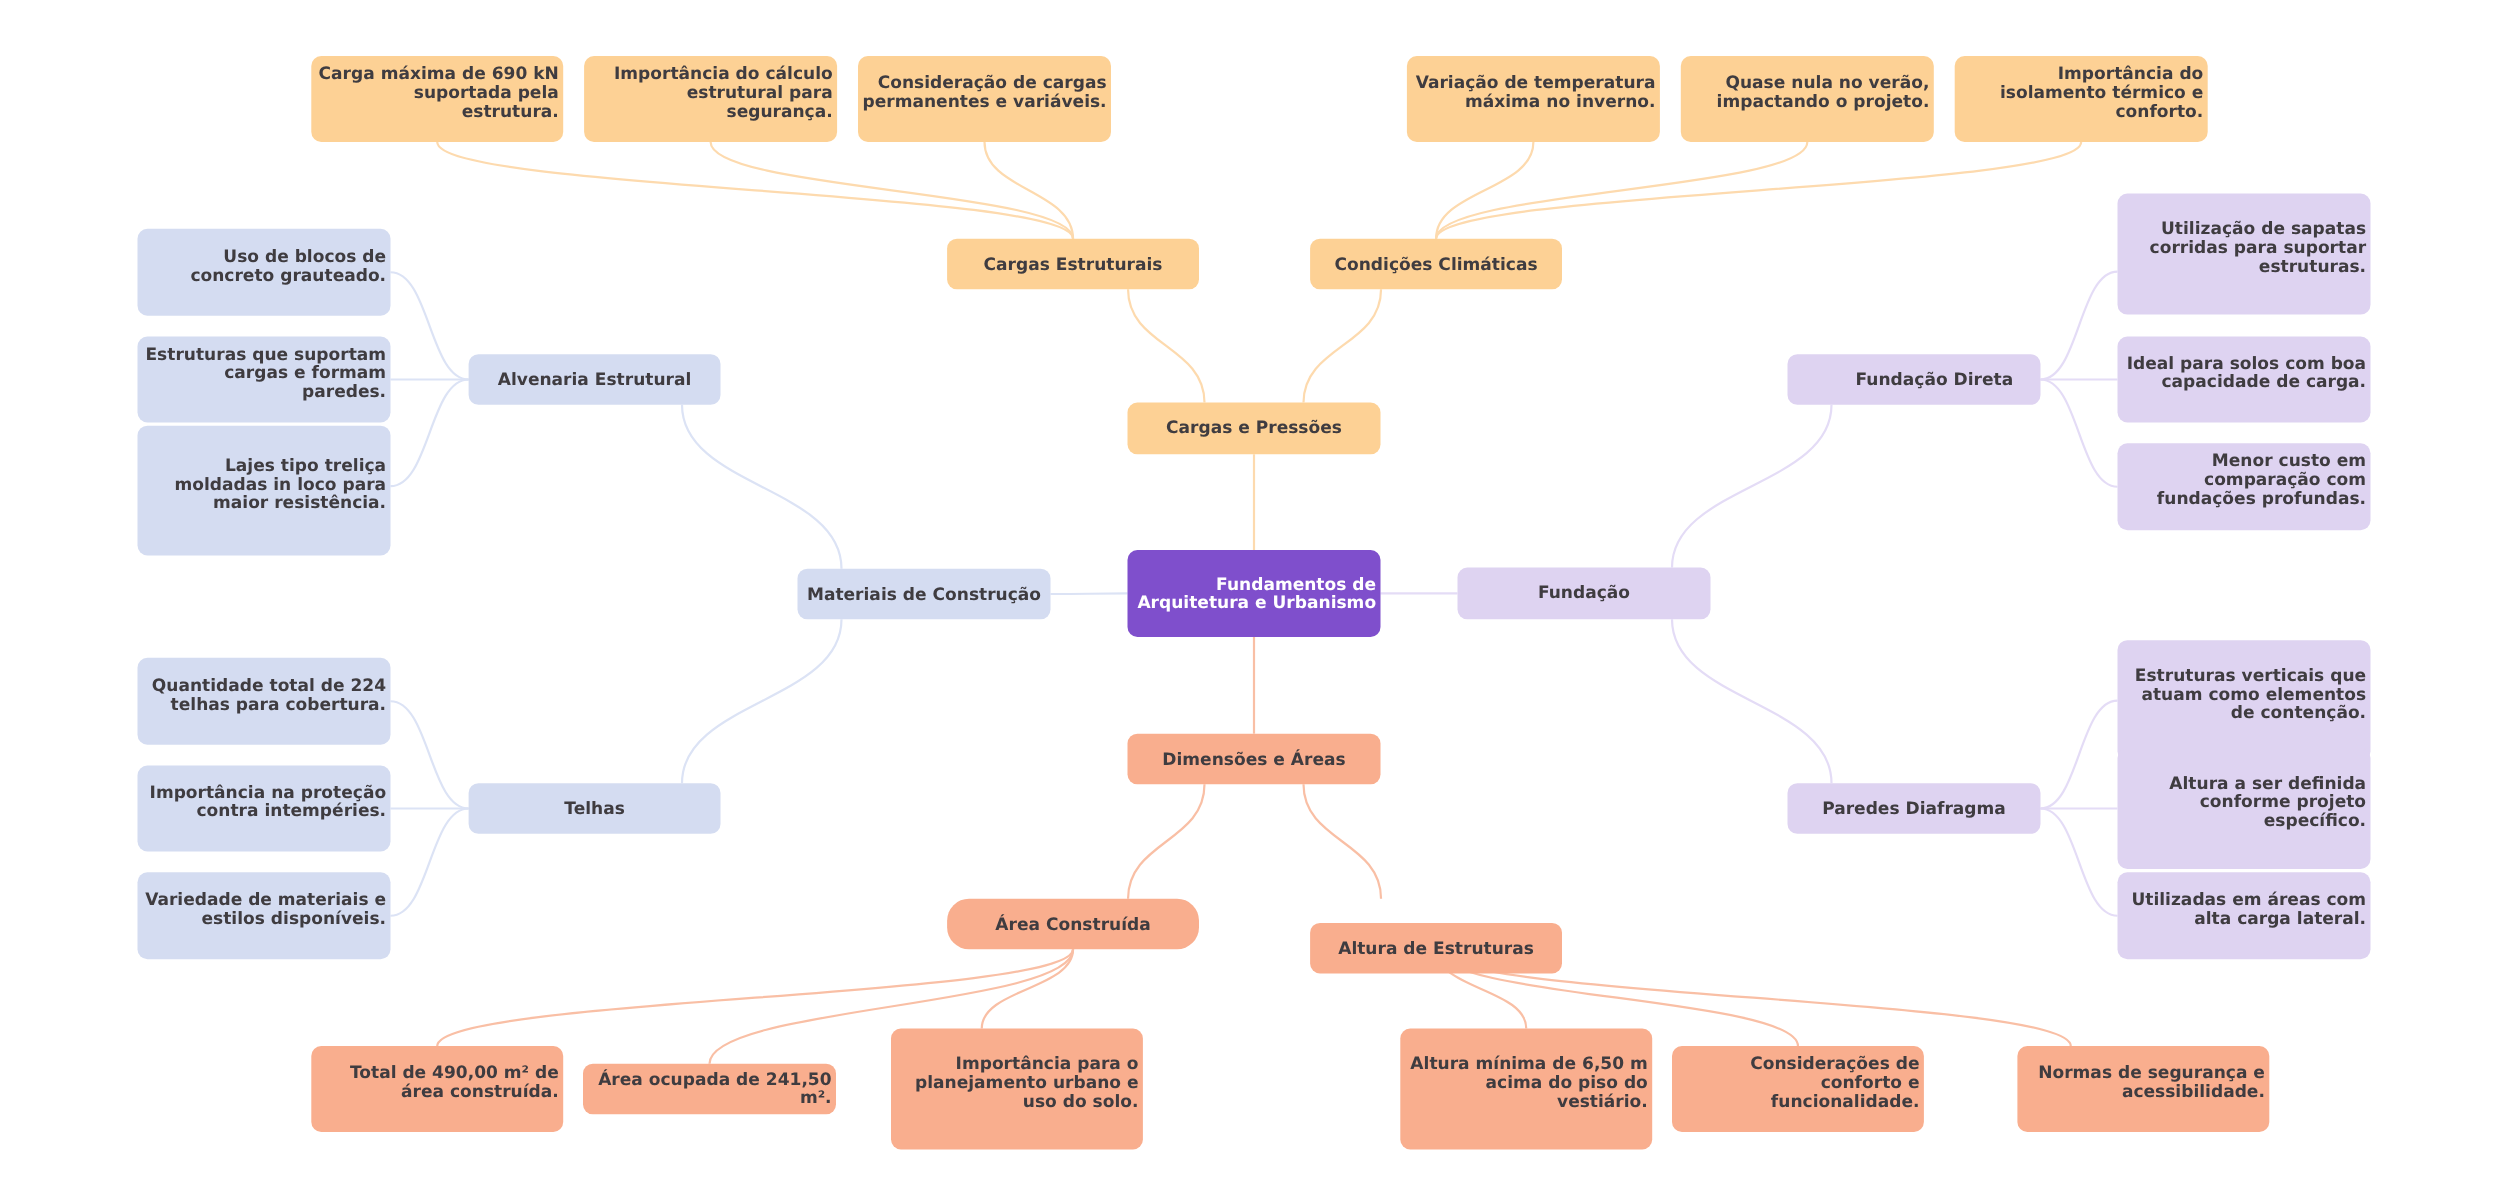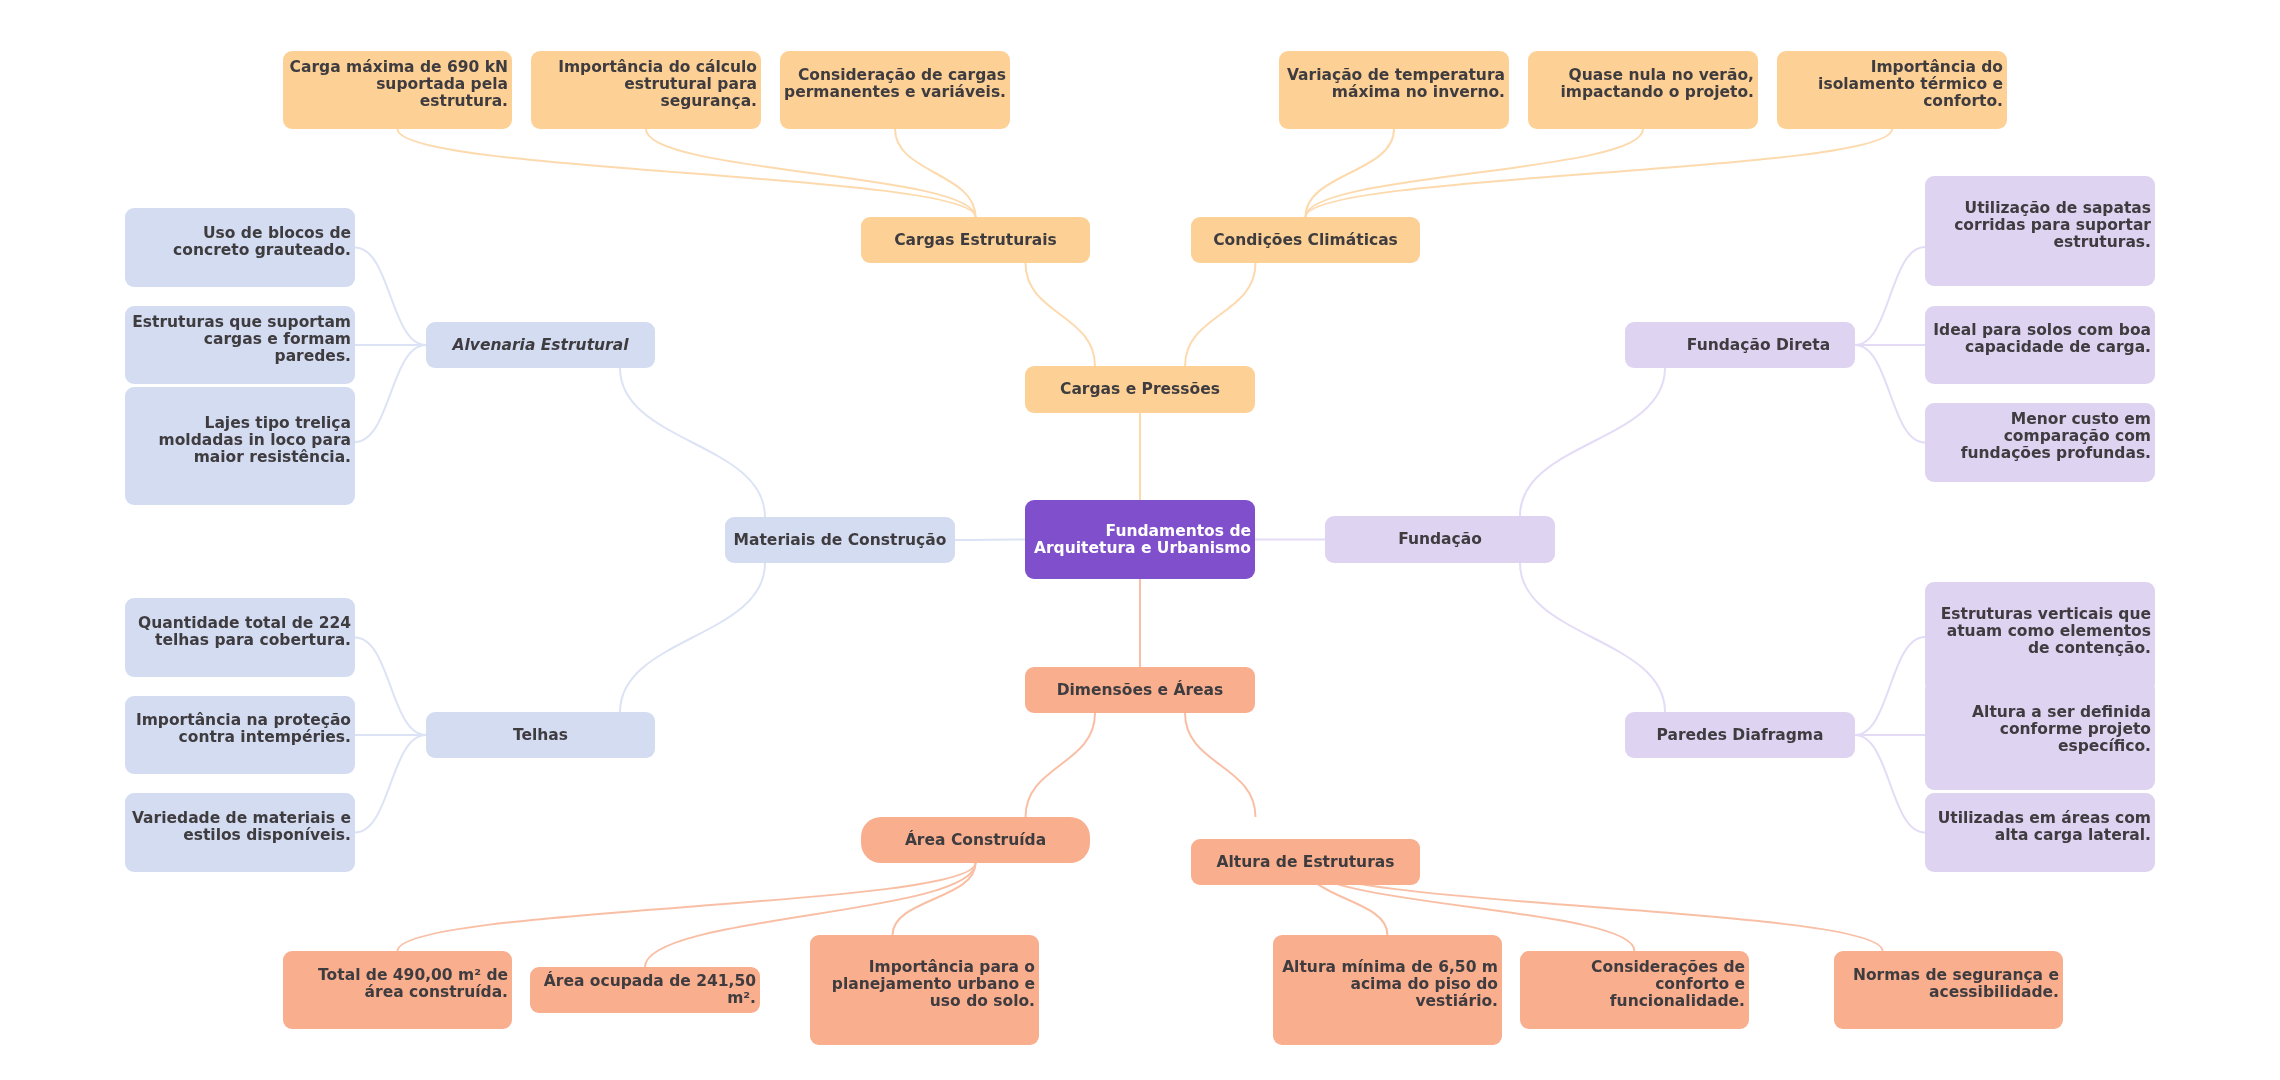--- a/index.html
+++ b/index.html
@@ -78,21 +78,21 @@
   <div class="node c-salmon" id="n-dimensoes" style="left:1025px;top:667px;width:230px;height:46px;">
     <span>Dimensões e Áreas</span>
   </div>
 
   <div class="node c-orange" id="n-estruturais" style="left:861px;top:217px;width:229px;height:46px;">
     <span>Cargas Estruturais</span>
   </div>
   <div class="node c-orange" id="n-climaticas" style="left:1191px;top:217px;width:229px;height:46px;">
     <span>Condições Climáticas</span>
   </div>
-  <div class="node c-blue" id="n-alvenaria" style="left:426px;top:322px;width:229px;height:46px;font-style:italic;">
+  <div class="node c-blue" id="n-alvenaria" style="left:426px;top:322px;width:229px;height:46px;">
     <span>Alvenaria Estrutural</span>
   </div>
   <div class="node c-blue" id="n-telhas" style="left:426px;top:712px;width:229px;height:46px;">
     <span>Telhas</span>
   </div>
   <div class="node c-lav" id="n-direta" style="left:1625px;top:322px;width:230px;height:46px;padding-left:41px;">
     <span>Fundação Direta</span>
   </div>
   <div class="node c-lav" id="n-diafragma" style="left:1625px;top:712px;width:230px;height:46px;">
     <span>Paredes Diafragma</span>

